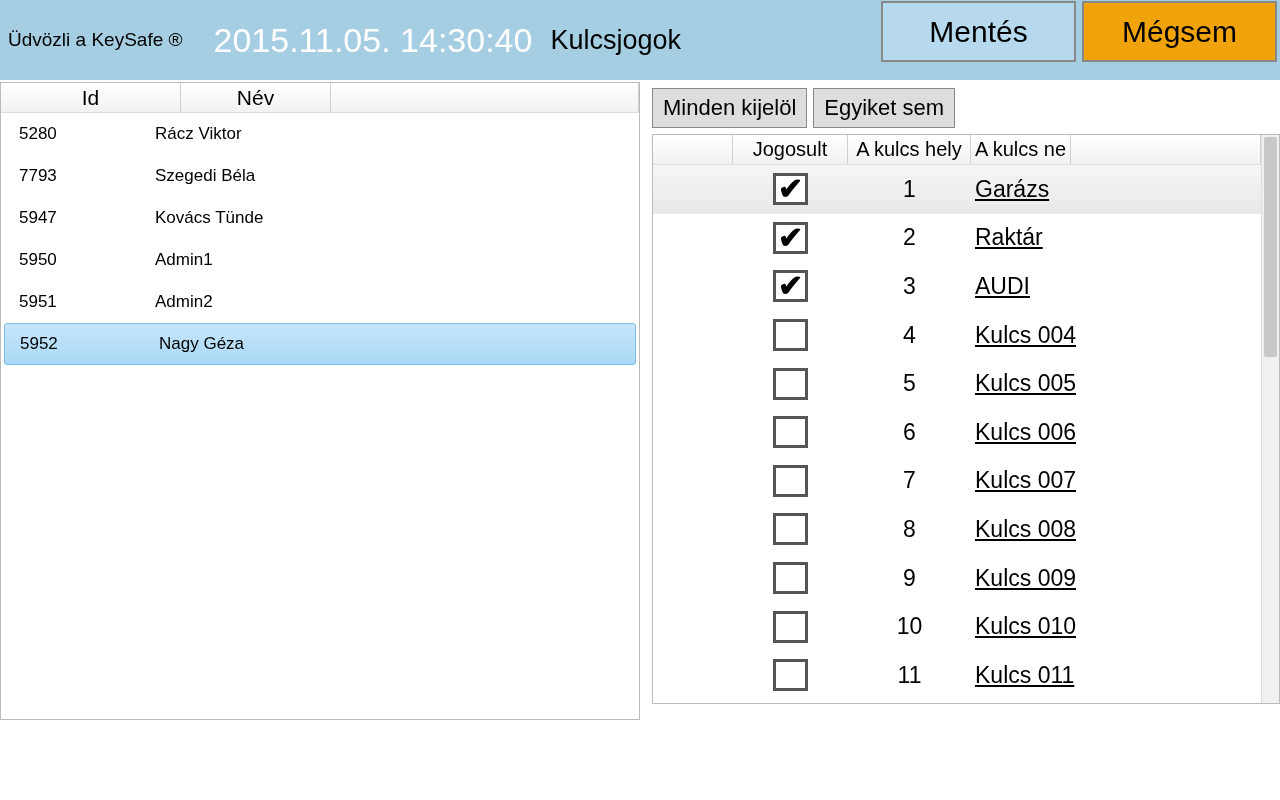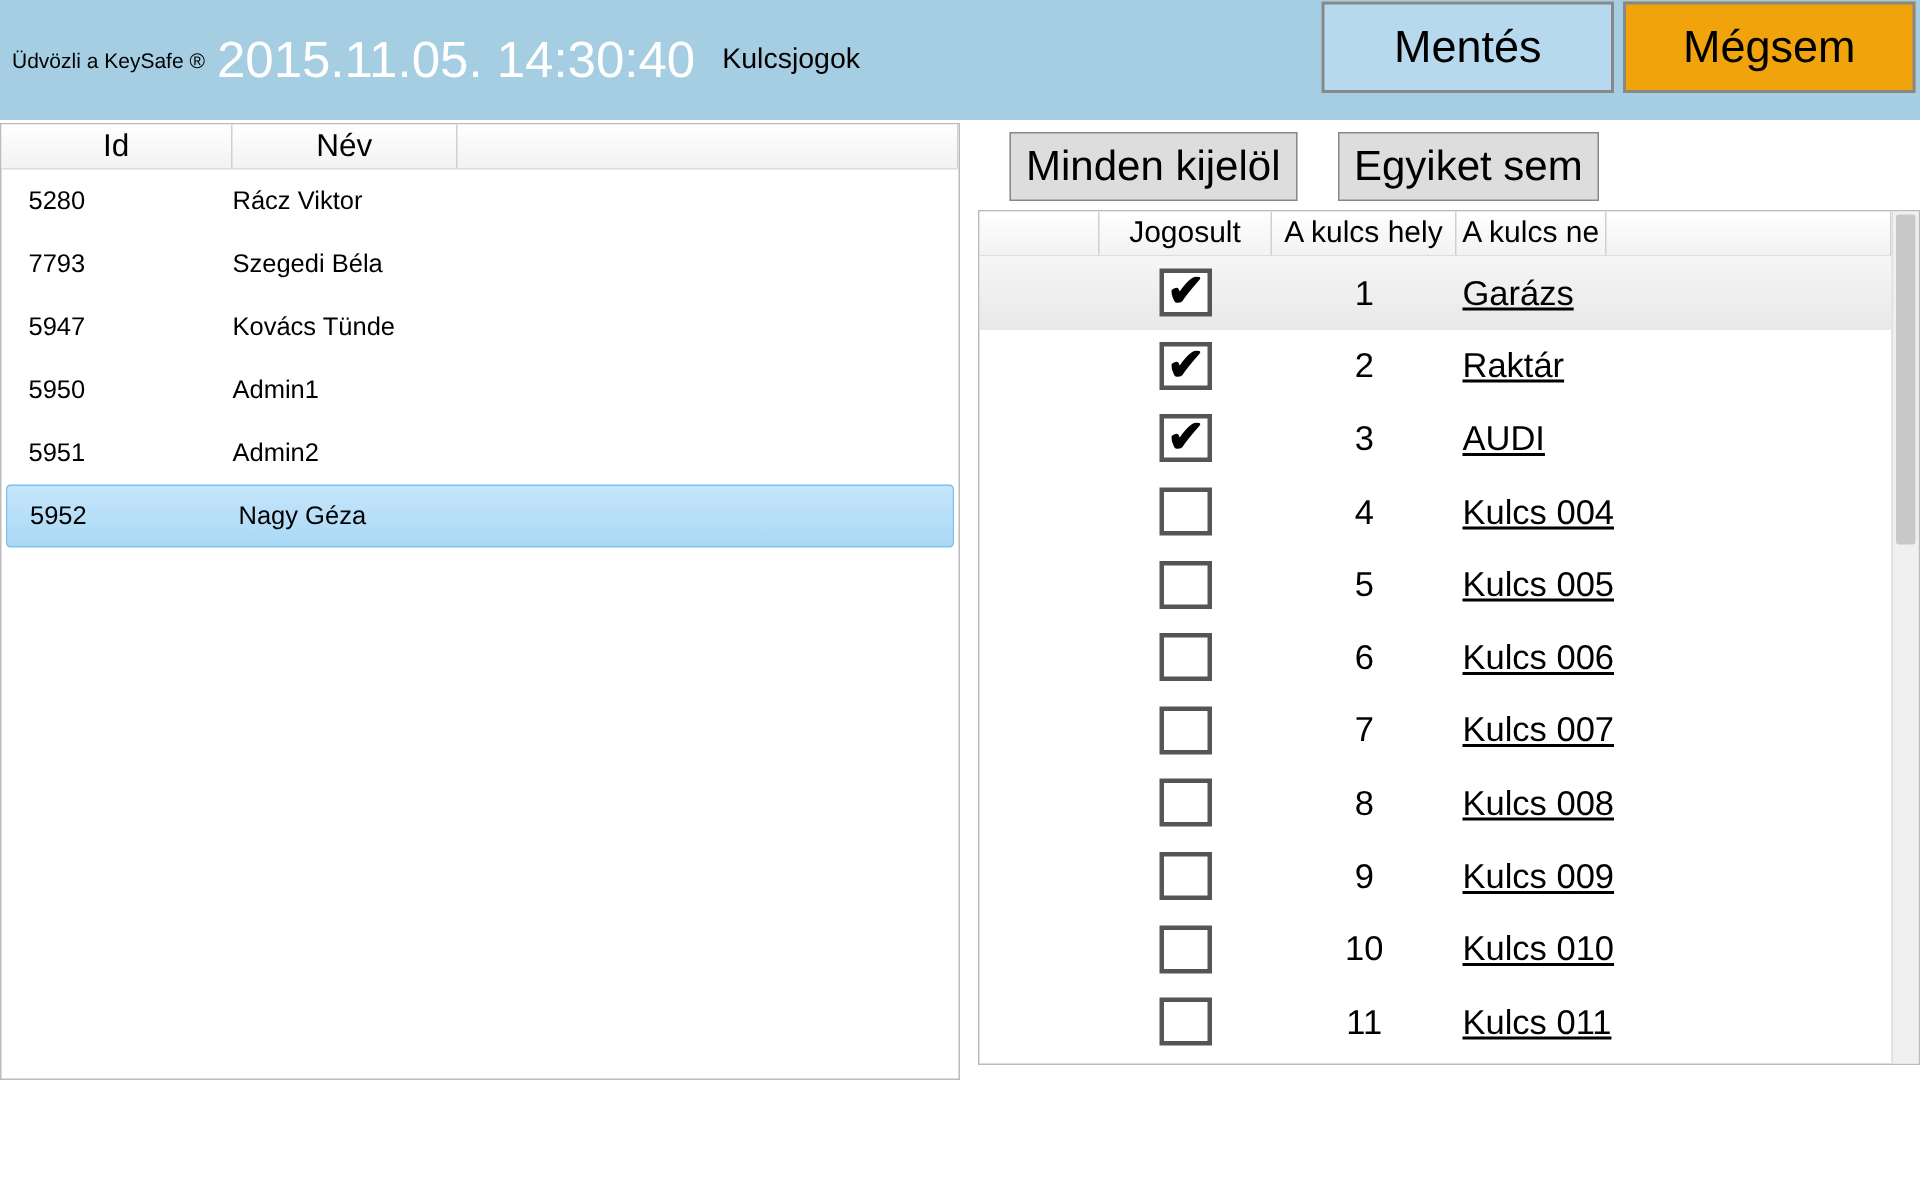--- a/index.html
+++ b/index.html
@@ -8,23 +8,23 @@
 
   
   .header {
     height:82px;
     background:#a6cee3;
     border-bottom:2px solid #fff;
     display:flex;
     align-items:center;
     padding-left:8px;
   }
-  .welcome { font-size:14px; color:#000; margin-right:8px; flex:0 0 auto; }
+  .welcome { font-size:19px; color:#000; margin-right:31px; flex:0 0 auto; }
   .timestamp { font-size:34px; color:#fff; font-weight:400; margin-right:18px; flex:0 0 auto; letter-spacing:0px;}
-  .section-title { font-size:19px; color:#000; flex:0 0 auto; }
+  .section-title { font-size:27px; color:#000; flex:0 0 auto; }
   .header-buttons { margin-left:auto; display:flex; height:100%; }
   .btn-save, .btn-cancel {
     width:195px;
     height:61px;
     margin:1px 3px 2px 3px;
     border:2px solid #888;
     font-size:30px;
     display:flex;
     align-items:center;
     justify-content:center;
@@ -38,21 +38,21 @@
   .main { display:flex; }
   .left-panel {
     width:640px;
     border:1px solid #bbb;
     border-top:1px solid #bbb;
     height:638px;
   }
   
   .user-head { display:flex; background:linear-gradient(#fff,#f2f2f2); border-bottom:1px solid #ddd; height:30px;}
   .user-head .col { border-right:1px solid #d0d0d0; display:flex; align-items:center; justify-content:center; font-size:21px; color:#000;}
-  .col-id { width:154px; }
+  .col-id { width:180px; }
   .col-name{ width:150px; }
   .col-rest{ flex:1; border-right:none;}
   .user-body { }
   .user-row { display:flex; height:42px; align-items:center; font-size:17px; padding-left:18px; cursor:default;}
   .user-row .cell-id { width:136px; }
   .user-row .cell-name{ flex:1; }
   .user-row.selected {
     background:linear-gradient(#c6e6fb,#a9d8f5);
     border:1px solid #7ec0ee;
     border-radius:3px;
@@ -60,25 +60,24 @@
     padding-left:15px;
   }
   .user-row.selected .cell-id{ width:139px;}
 
   
   .right-panel { flex:1; padding-left:12px;}
   .right-toolbar { display:flex; gap:6px; padding:6px 0 6px 0;}
   .btn-grey {
     background:#ddd;
     border:1px solid #888;
-    font-size:28px;
+    font-size:22px;
     padding:6px 10px;
     cursor:pointer;
     user-select:none;
-    margin-left:21px;
   }
   .keys-grid-wrap {
     border:1px solid #bbb;
     height:570px;
     position:relative;
     display:flex;
   }
   .keys-grid { flex:1; overflow:hidden; }
   .keys-head { display:flex; background:linear-gradient(#fff,#f2f2f2); border-bottom:1px solid #ddd; height:30px;}
   .keys-head .kcol { border-right:1px solid #d0d0d0; display:flex; align-items:center; justify-content:center; font-size:20px; overflow:hidden; white-space:nowrap;}

